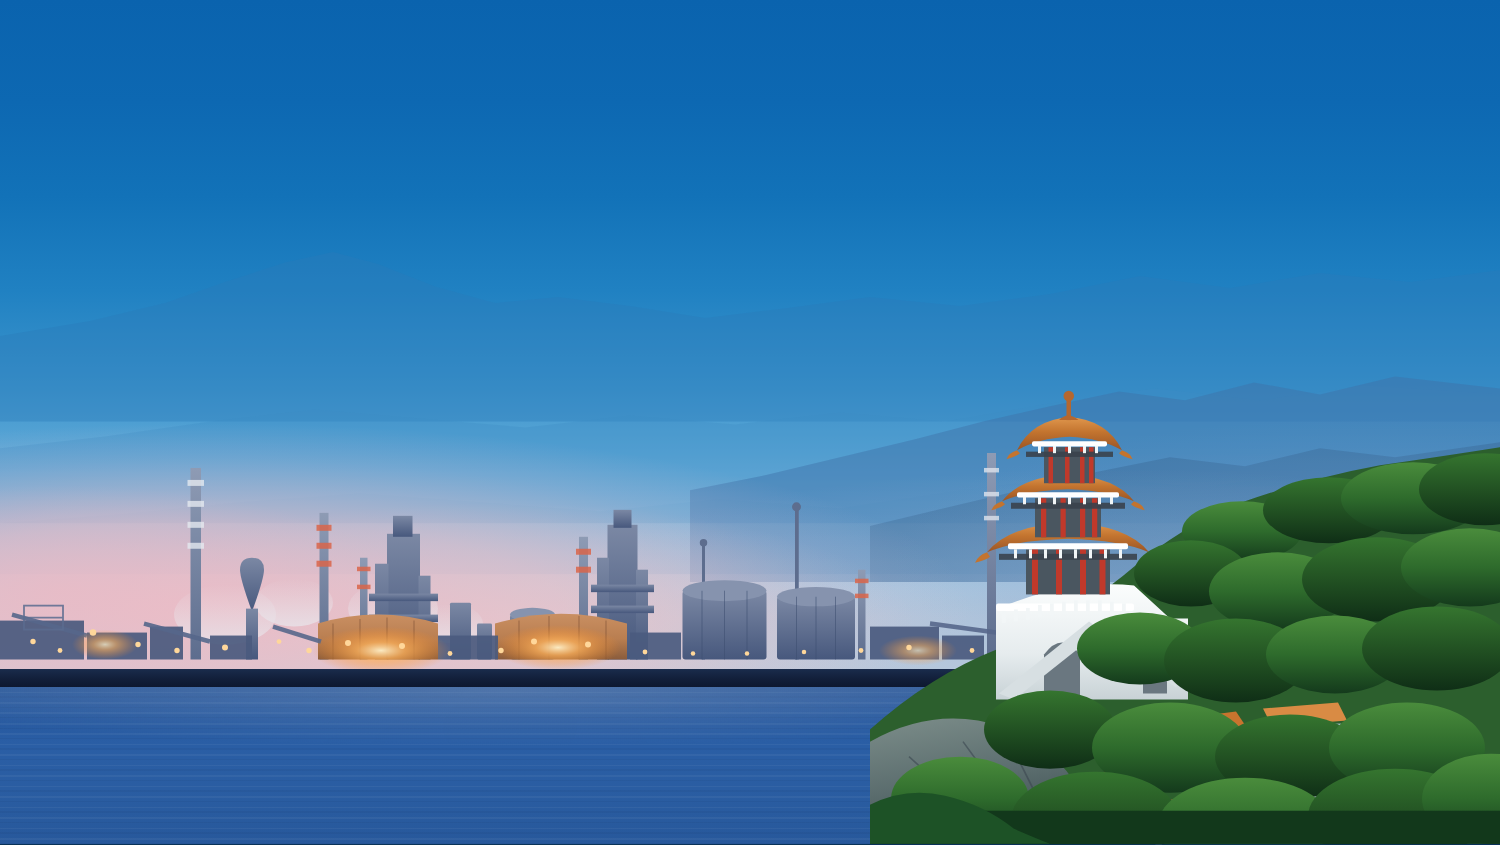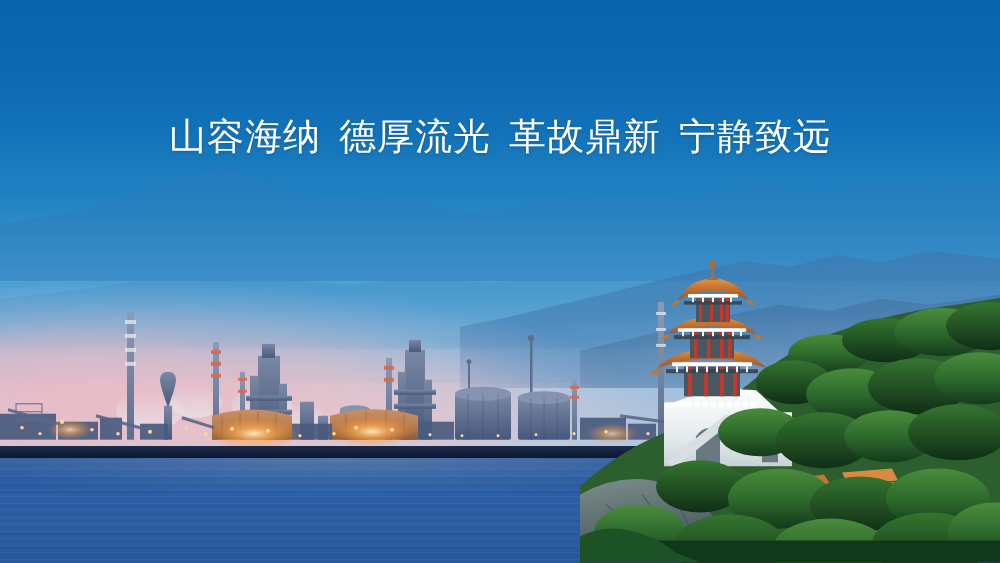--- a/index.html
+++ b/index.html
@@ -525,17 +525,14 @@
       <ellipse cx="350" cy="308" rx="58" ry="32" fill="url(#treeG2)"></ellipse>
       <ellipse cx="414" cy="296" rx="46" ry="30" fill="url(#treeG)"></ellipse>
       <rect x="0" y="304" width="420" height="22" fill="#12381b"></rect>
     </g>
 
     <g fill="#1d5226">
       <path d="M0,326 L0,300 Q24,288 50,294 Q76,300 96,316 Q110,322 120,326 Z"></path>
     </g>
   </svg>
 
-  <div id="headline">
-    <span class="seg">山容海纳</span><span class="seg">德厚流光</span><span class="seg">革故鼎新</span><span class="seg">宁静致远</span>
-  </div>
 
 </div>
 
 </body></html>

